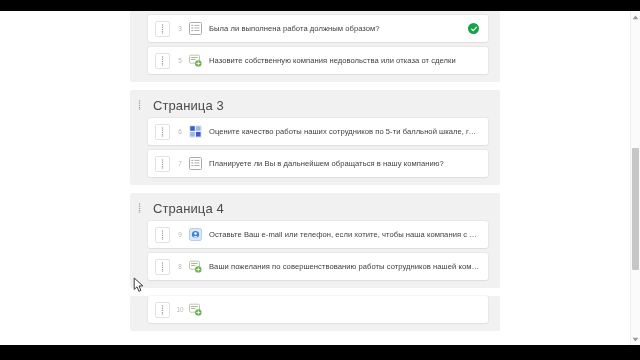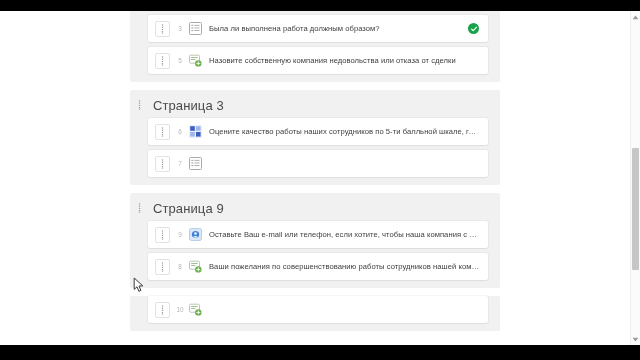--- a/index.html
+++ b/index.html
@@ -224,34 +224,35 @@
             <svg width="13" height="13" viewBox="0 0 13 13">
               <rect x="0.5" y="0.5" width="12" height="12" rx="1" fill="#fff" stroke="#a9a9a9" stroke-width="1"></rect>
               <rect x="2.3" y="2.8" width="2" height="1.1" fill="#a9a9a9"></rect>
               <rect x="2.3" y="5.4" width="2" height="1.1" fill="#a9a9a9"></rect>
               <rect x="2.3" y="8.0" width="2" height="1.1" fill="#a9a9a9"></rect>
               <rect x="5.3" y="2.9" width="5.2" height="0.9" fill="#a9a9a9"></rect>
               <rect x="5.3" y="5.5" width="5.2" height="0.9" fill="#a9a9a9"></rect>
               <rect x="5.3" y="8.1" width="5.2" height="0.9" fill="#a9a9a9"></rect>
             </svg>
           </div>
+          <div class="q-text">Планируете ли Вы в дальнейшем обращаться в нашу компанию?</div>
         </div>
       </div>
       <div class="page-group">
         <div class="page-header">
           <div class="page-handle">
             <svg width="5" height="10" viewBox="0 0 5 10">
               <rect x="1.9" y="0.4" width="1.2" height="1.2" fill="#9a9a9a"></rect>
               <rect x="1.9" y="2.6" width="1.2" height="1.2" fill="#9a9a9a"></rect>
               <rect x="1.9" y="4.8" width="1.2" height="1.2" fill="#9a9a9a"></rect>
               <rect x="1.9" y="7.0" width="1.2" height="1.2" fill="#9a9a9a"></rect>
               <rect x="1.9" y="8.6" width="1.2" height="1.0" fill="#9a9a9a"></rect>
             </svg>
           </div>
-          <div class="page-title">Страница 9</div>
+          <div class="page-title">Страница 4</div>
         </div>
         <div class="q-row">
           <div class="q-handle">
             <svg width="5" height="10" viewBox="0 0 5 10">
               <rect x="1.9" y="0.4" width="1.2" height="1.2" fill="#9a9a9a"></rect>
               <rect x="1.9" y="2.6" width="1.2" height="1.2" fill="#9a9a9a"></rect>
               <rect x="1.9" y="4.8" width="1.2" height="1.2" fill="#9a9a9a"></rect>
               <rect x="1.9" y="7.0" width="1.2" height="1.2" fill="#9a9a9a"></rect>
               <rect x="1.9" y="8.6" width="1.2" height="1.0" fill="#9a9a9a"></rect>
             </svg>

